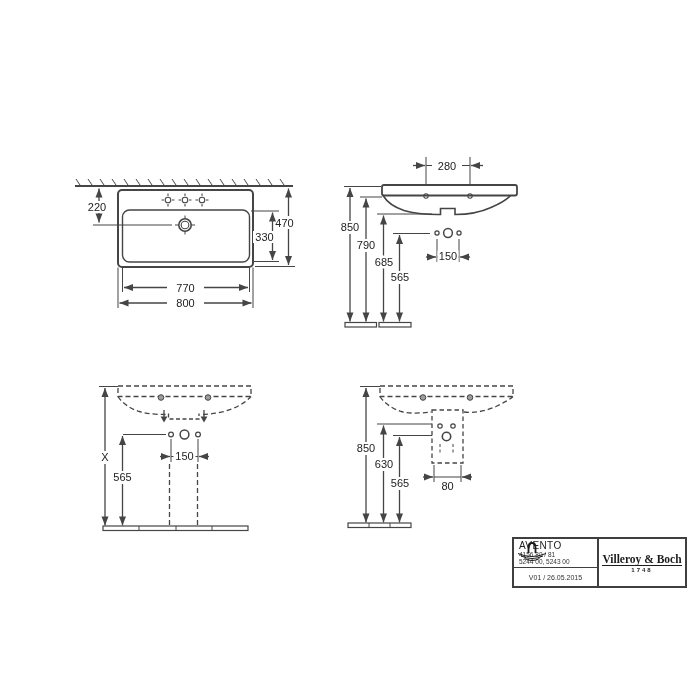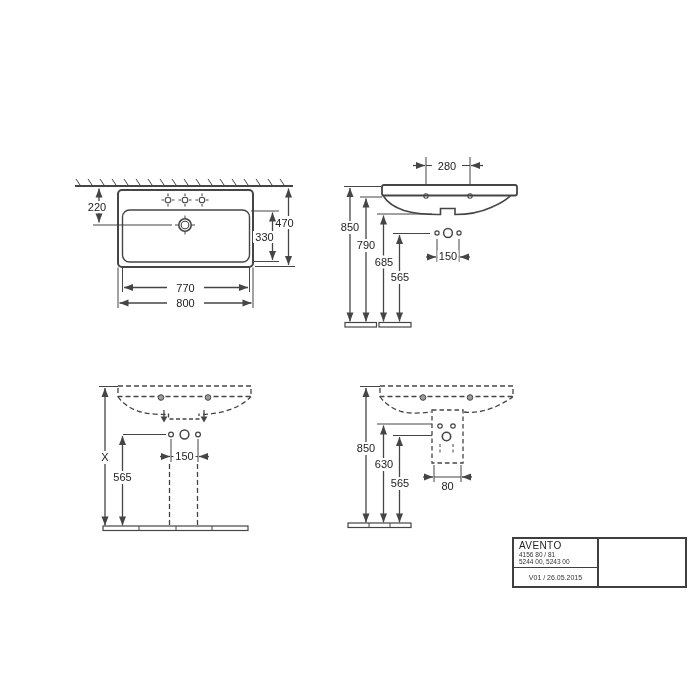--- a/index.html
+++ b/index.html
@@ -226,15 +226,27 @@
 
   <div class="titleblock">
     <div class="tb-left">
       <div class="tb-top">
         <div class="tb-product">AVENTO</div>
         <div class="tb-code">4156 80 / 81</div>
         <div class="tb-code">5244 00, 5243 00</div>
       </div>
       <div class="tb-bottom">V01 / 26.05.2015</div>
     </div>
+    <div class="tb-right">
+      <svg width="36" height="23" viewBox="0 0 36 23">
+        <g stroke="#1c1c1c" fill="none">
+          <path d="M14.5,14 V8.5 Q14.5,4 18,4 Q21.5,4 21.5,8.5 V14" stroke-width="1.8"></path>
+          <path d="M4,14.5 Q18,20.5 32,14.5" stroke-width="1"></path>
+          <path d="M7,17 Q18,22 29,17" stroke-width="1"></path>
+          <path d="M10.5,19.5 Q18,23.5 25.5,19.5" stroke-width="1"></path>
+        </g>
+      </svg>
+      <div class="tb-brand">Villeroy &amp; Boch</div>
+      <div class="tb-year">1748</div>
+    </div>
   </div>
 
 </div>
 
 </body></html>

